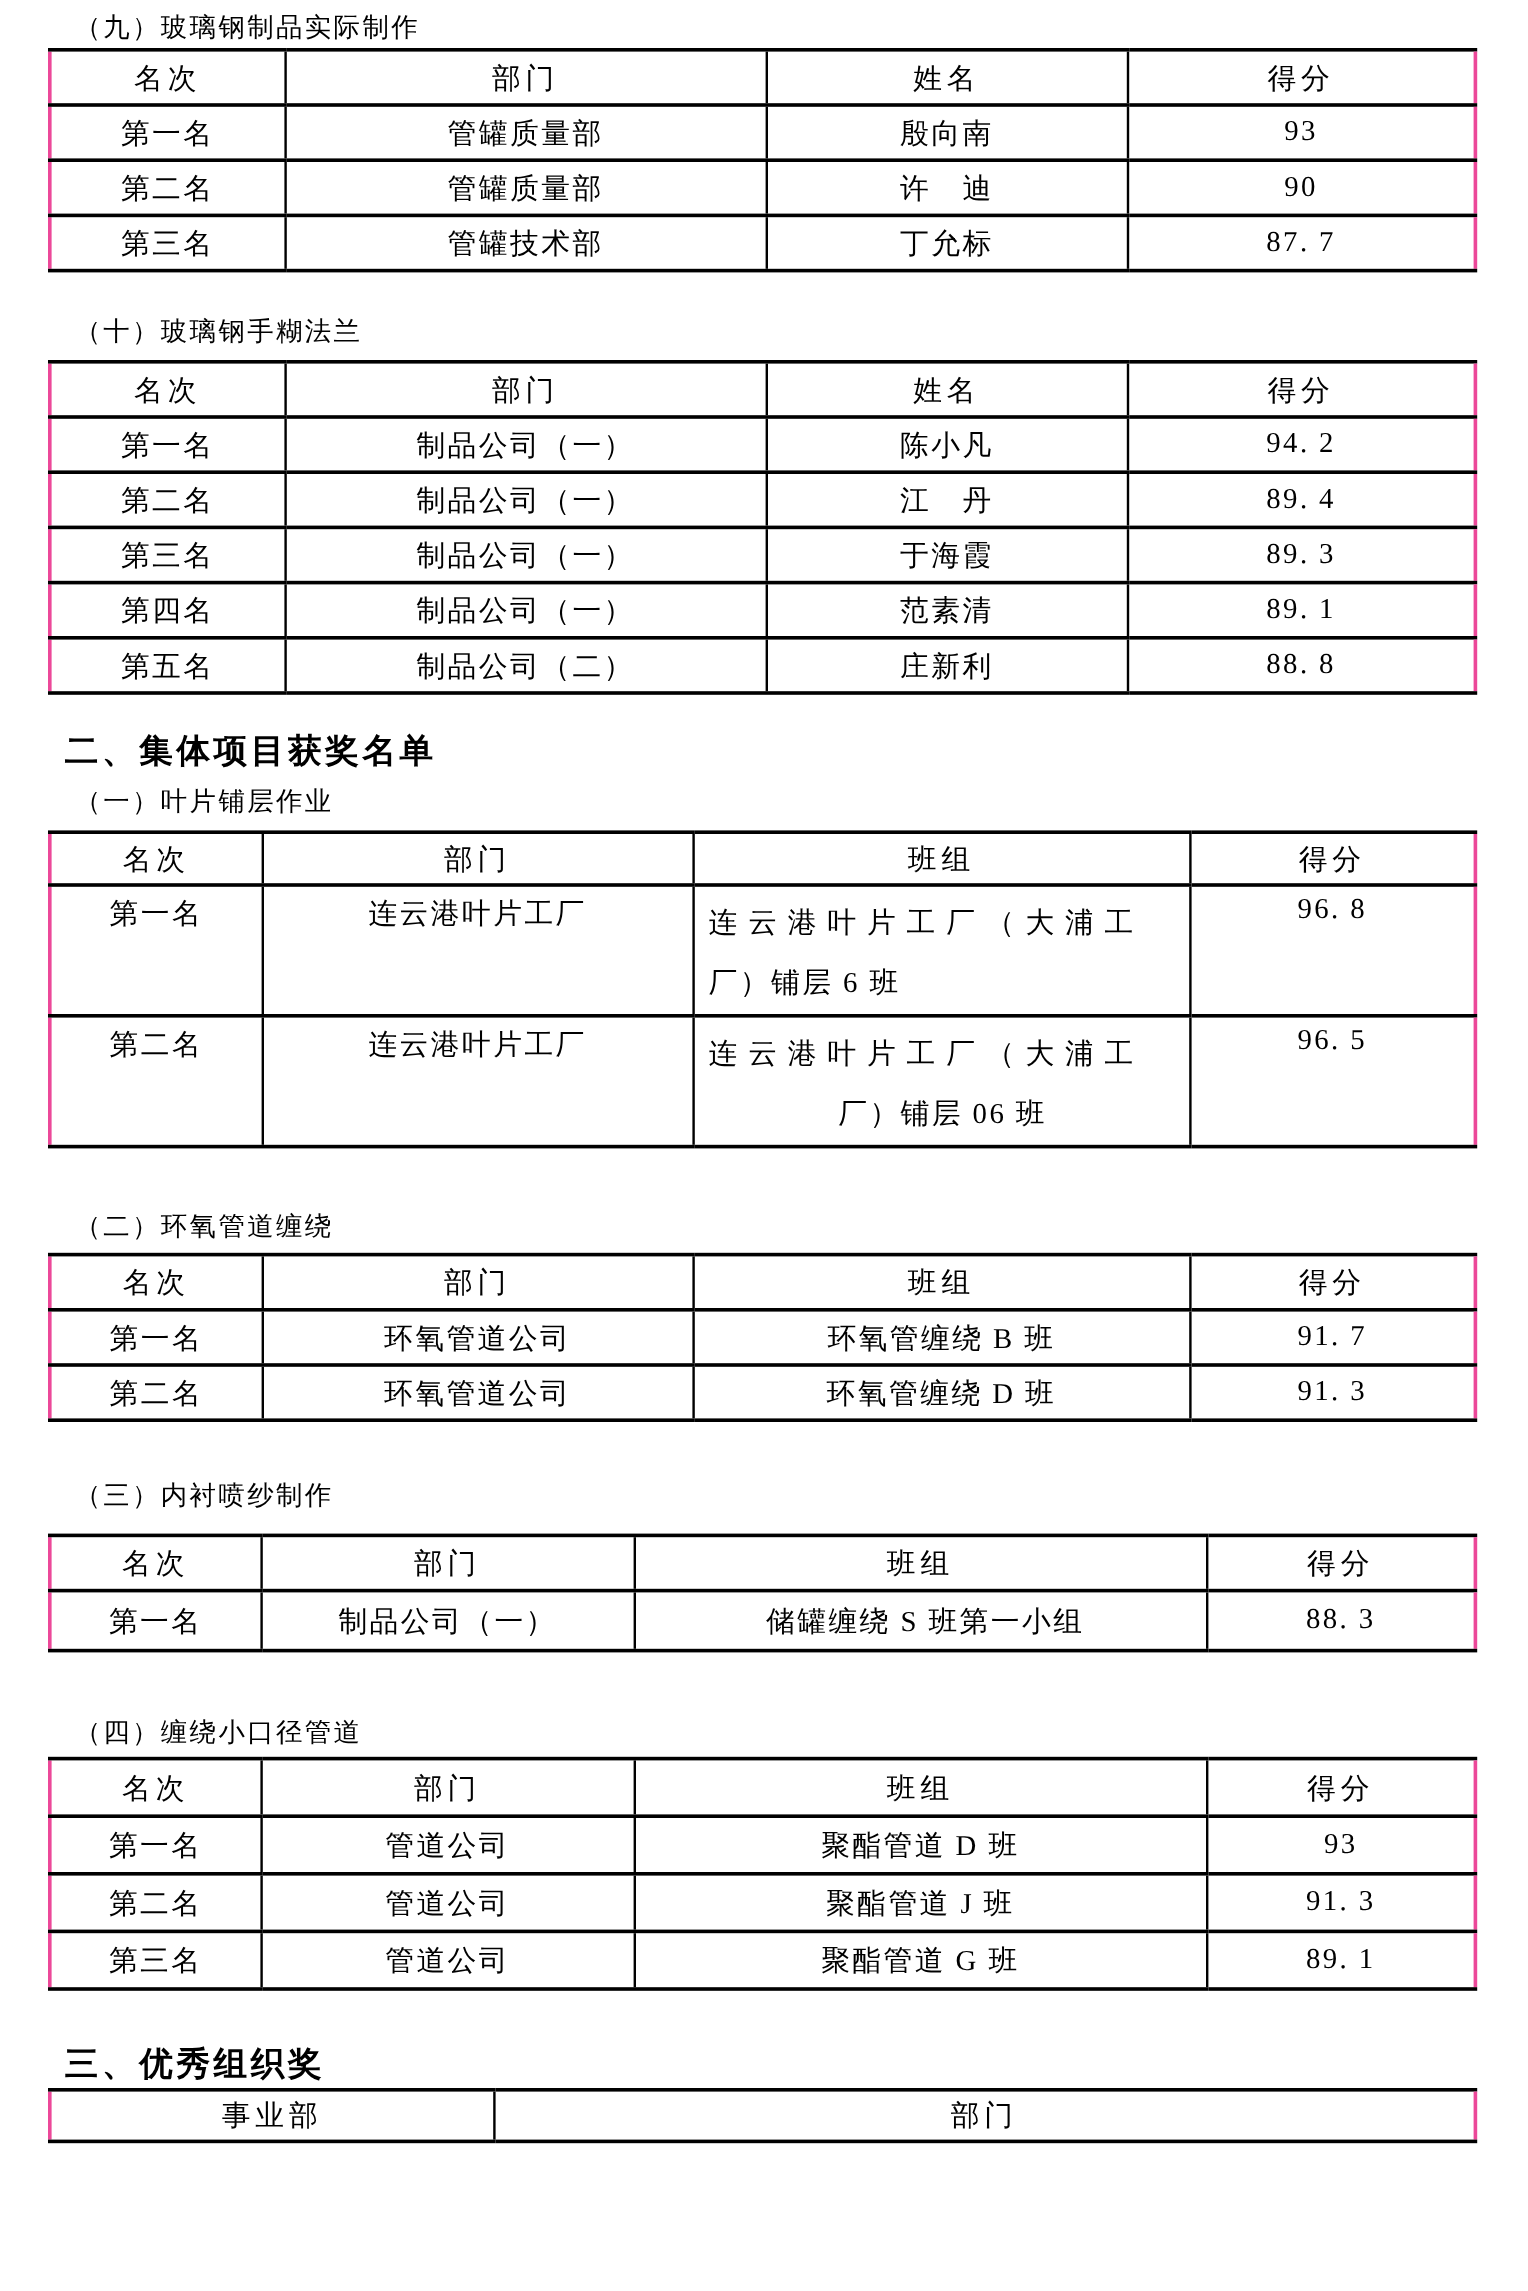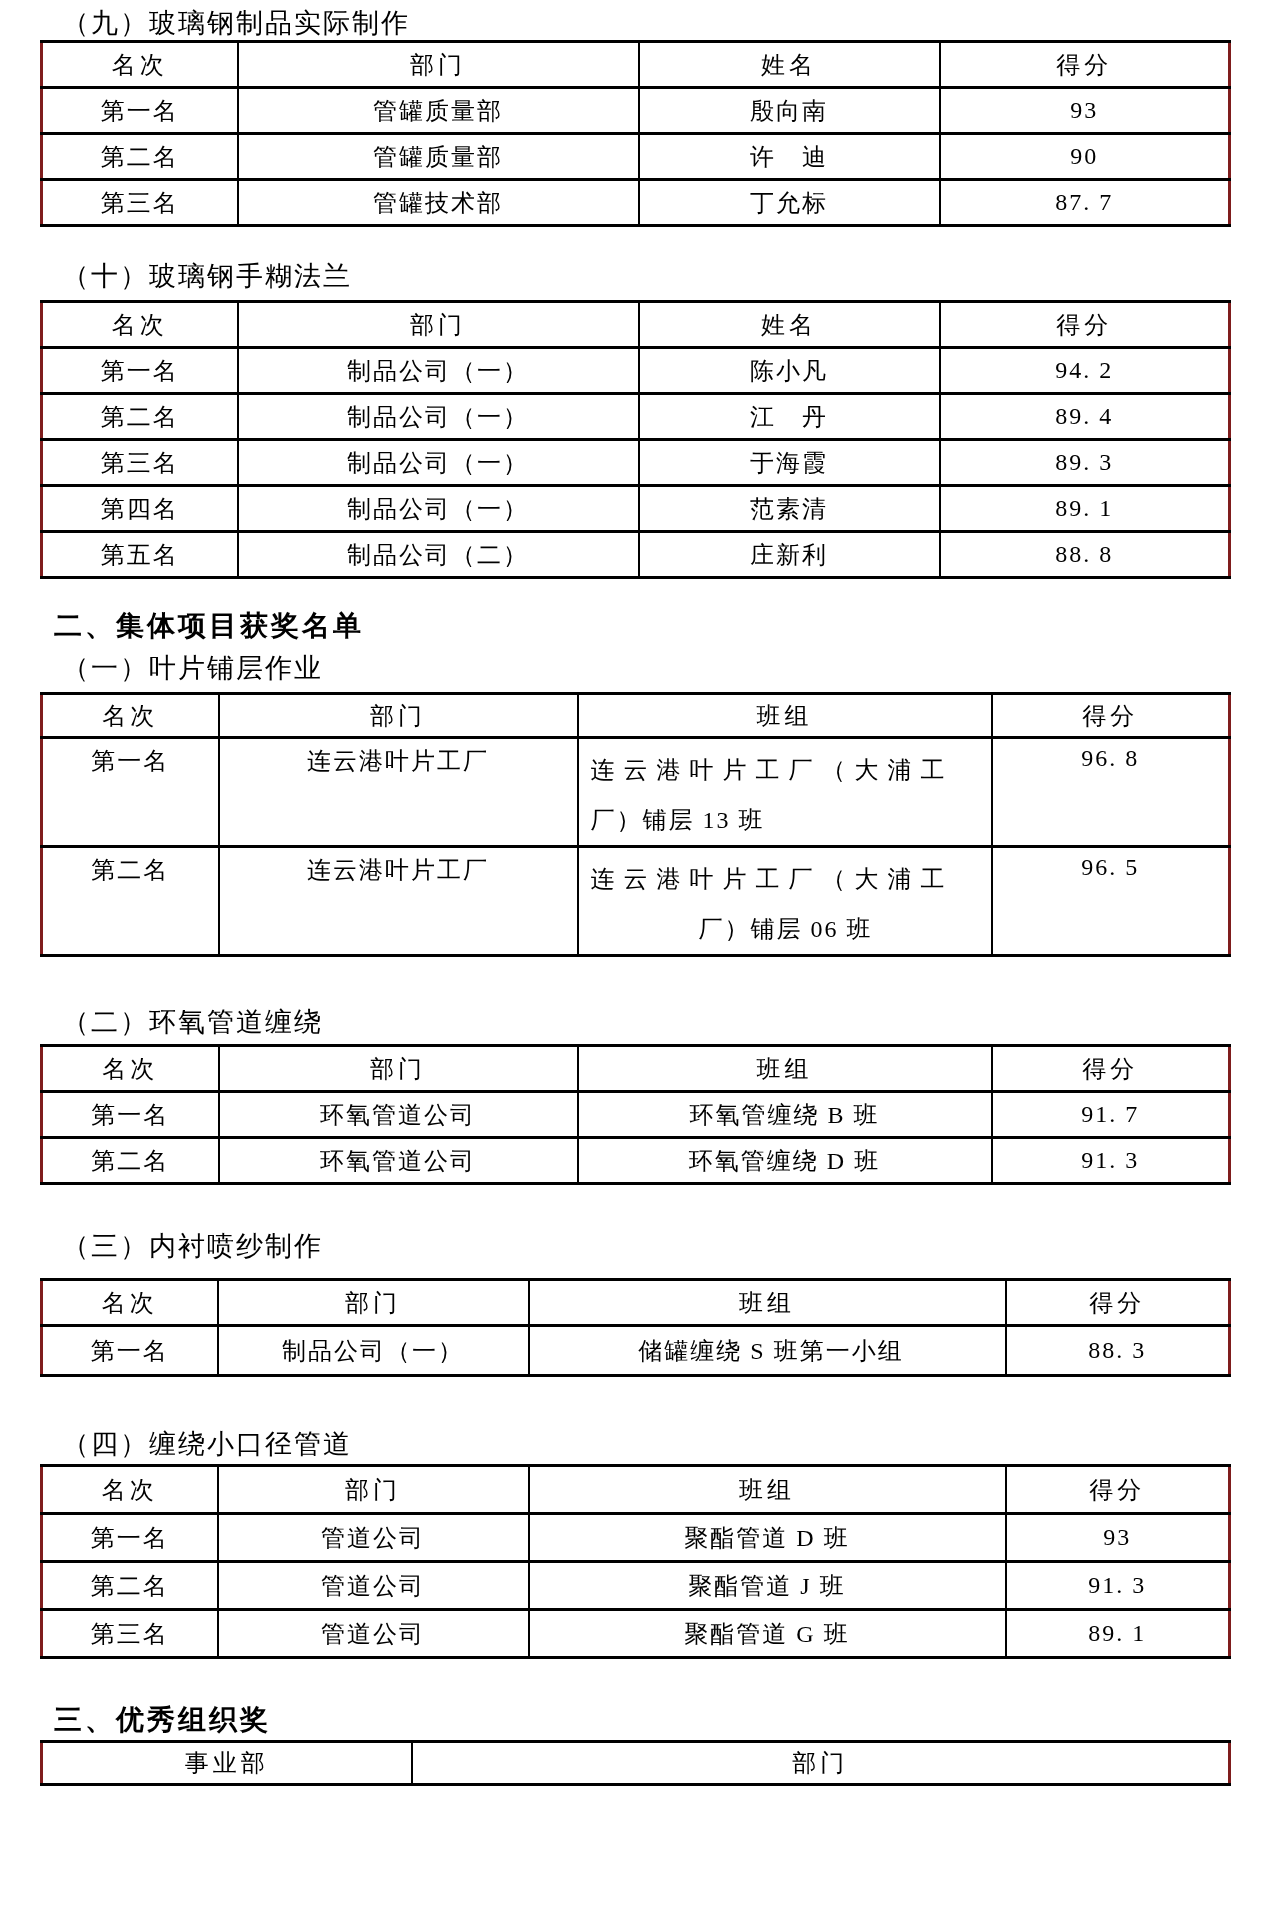--- a/index.html
+++ b/index.html
@@ -7,34 +7,34 @@
     position:relative;
     width:1273px; height:1909px;
     box-sizing:border-box;
     background:#ffffff;
     color:#000000;
     font-family:"Liberation Serif","DejaVu Serif",serif;
     overflow:hidden;
     padding:8px 0 0 40px;
   }
   .sec-title {
-    font-size:27px; line-height:30px;
+    font-size:22px; line-height:30px;
     padding-left:22px; letter-spacing:2px;
     white-space:nowrap;
   }
   .h-big {
     font-size:28px; line-height:34px; font-weight:bold;
     font-family:"Liberation Sans","DejaVu Sans",sans-serif;
     padding-left:14px; letter-spacing:3px;
     white-space:nowrap;
   }
   table.tbl {
     border-collapse:collapse; table-layout:fixed;
     width:1188px;
-    border:3px solid #7f1d1d;
+    border:3px solid #ec4899;
   }
   table.tbl td {
     border:2px solid #000000;
     border-top-width:3px; border-bottom-width:3px;
     text-align:center; vertical-align:middle;
     font-size:24px; letter-spacing:2px;
     padding:0 4px; overflow:hidden; white-space:nowrap;
   }
   table.tbl tr.hdr td { letter-spacing:4px; }
 
@@ -177,21 +177,21 @@
       <td>名次</td>
       <td>部门</td>
       <td>班组</td>
       <td>得分</td>
     </tr>
     <tr class="tall">
       <td>第一名</td>
       <td>连云港叶片工厂</td>
       <td class="team-cell">
         <div class="tline tleft tjust">连云港叶片工厂（大浦工</div>
-        <div class="tline tleft">厂）铺层 13 班</div>
+        <div class="tline tleft">厂）铺层 6 班</div>
       </td>
       <td>96. 8</td>
     </tr>
     <tr class="tall">
       <td>第二名</td>
       <td>连云港叶片工厂</td>
       <td class="team-cell">
         <div class="tline tleft tjust">连云港叶片工厂（大浦工</div>
         <div class="tline tcenter">厂）铺层 06 班</div>
       </td>

